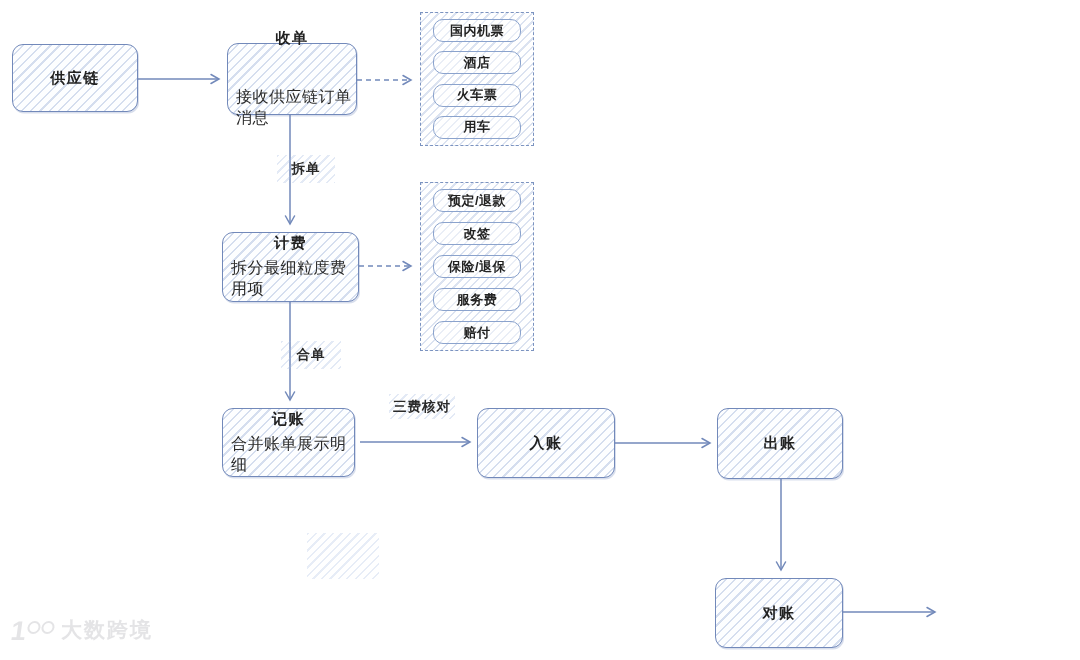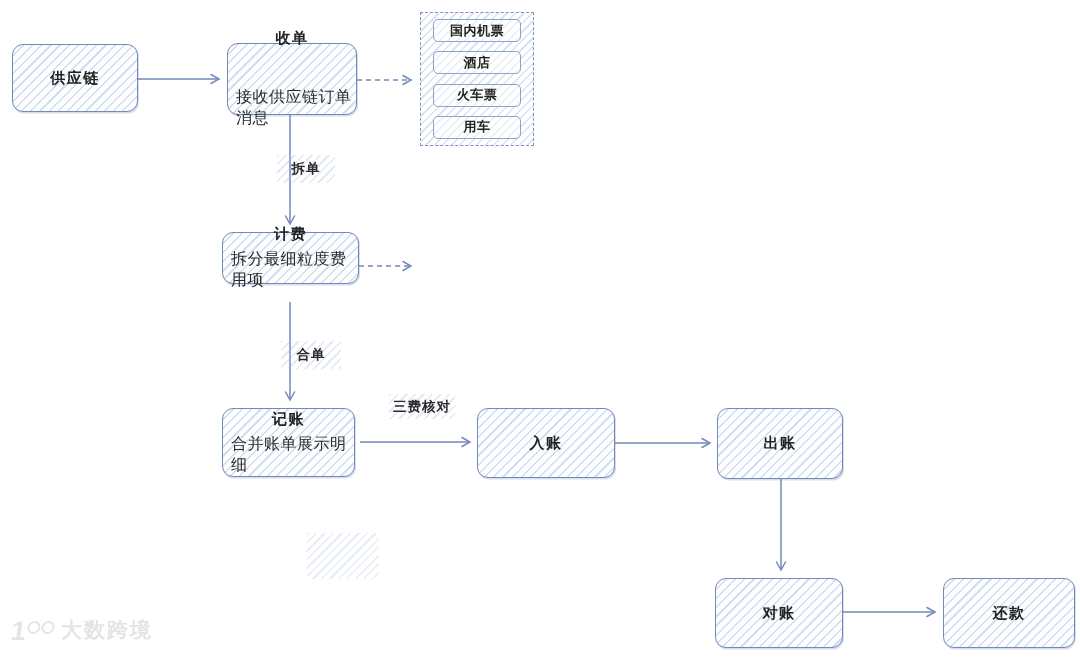--- a/index.html
+++ b/index.html
@@ -28,21 +28,21 @@
     position:absolute; z-index:2; box-sizing:border-box;
     border:1.6px dashed #7b93c0;
     background:
       repeating-linear-gradient(135deg, rgba(148,170,212,.33) 0px, rgba(148,170,212,.33) 1.6px, rgba(255,255,255,0) 1.6px, rgba(255,255,255,0) 6px),
       #ffffff;
     display:flex; flex-direction:column; align-items:center; justify-content:space-between;
     padding:6px 0;
   }
   .group-item {
     width:88px; height:23px; box-sizing:border-box;
-    border:1.4px solid #8ba3cd; border-radius:5px;
+    border:1.4px solid #8ba3cd; border-radius:10px;
     background:
       repeating-linear-gradient(135deg, rgba(148,170,212,.20) 0px, rgba(148,170,212,.20) 1.4px, rgba(255,255,255,0) 1.4px, rgba(255,255,255,0) 6px),
       #ffffff;
     display:flex; align-items:center; justify-content:center;
     font-size:13px; font-weight:600; color:#222; letter-spacing:.5px;
   }
 
   .edge-label {
     position:absolute; z-index:4;
     display:flex; align-items:center; justify-content:center;
@@ -92,21 +92,21 @@
 
   <div class="node" style="left:12px; top:44px; width:126px; height:68px;">
     <div class="node-title">供应链</div>
   </div>
 
   <div class="node" style="left:227px; top:43px; width:130px; height:72px;gap:34px;">
     <div class="node-title">收单</div>
     <div class="node-sub">接收供应链订单消息</div>
   </div>
 
-  <div class="node" style="left:222px; top:232px; width:137px; height:52px;">
+  <div class="node" style="left:222px; top:232px; width:137px; height:70px;">
     <div class="node-title">计费</div>
     <div class="node-sub">拆分最细粒度费用项</div>
   </div>
 
   <div class="node" style="left:222px; top:408px; width:133px; height:69px;">
     <div class="node-title">记账</div>
     <div class="node-sub">合并账单展示明细</div>
   </div>
 
   <div class="node" style="left:477px; top:408px; width:138px; height:70px;align-items:center;">
@@ -114,31 +114,35 @@
   </div>
 
   <div class="node" style="left:717px; top:408px; width:126px; height:71px;">
     <div class="node-title">出账</div>
   </div>
 
   <div class="node" style="left:715px; top:578px; width:128px; height:70px;">
     <div class="node-title">对账</div>
   </div>
 
-  <div class="node" style="left:943px; top:578px; width:132px; height:70px;">
-    <div class="node-title">还款</div>
-  </div>
 
   <div class="group" style="left:420px; top:12px; width:114px; height:134px;">
     <div class="group-item">国内机票</div>
     <div class="group-item">酒店</div>
     <div class="group-item">火车票</div>
     <div class="group-item">用车</div>
   </div>
 
+  <div class="group" style="left:420px; top:182px; width:114px; height:169px;">
+    <div class="group-item">预定/退款</div>
+    <div class="group-item">改签</div>
+    <div class="group-item">保险/退保</div>
+    <div class="group-item">服务费</div>
+    <div class="group-item">赔付</div>
+  </div>
 
   <div class="edge-label" style="left:277px; top:155px; width:58px; height:28px;">拆单</div>
 
   <div class="edge-label" style="left:281px; top:333px; width:60px; height:28px;margin-top:8px;">合单</div>
 
   <div class="edge-label" style="left:389px; top:394px; width:66px; height:25px;">三费核对</div>
 
   <div class="watermark">
     <span class="wm-logo">
       <span class="wm-one">1</span>

